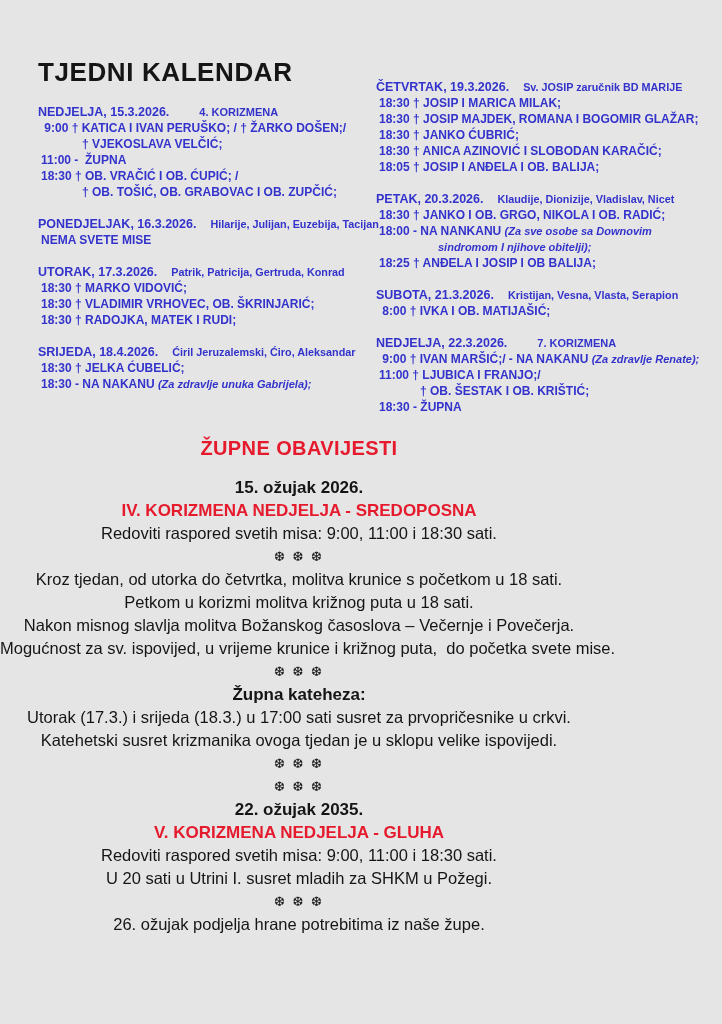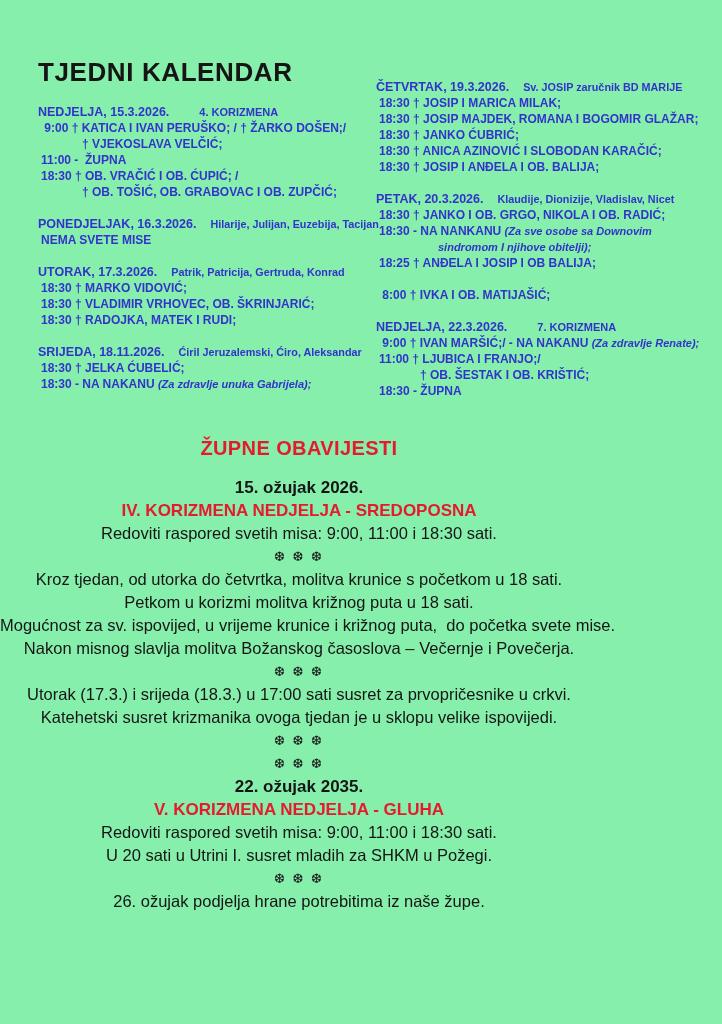--- a/index.html
+++ b/index.html
@@ -1,21 +1,21 @@
 <!DOCTYPE html>
 <html><head>
 <meta charset="utf-8">
 <style>
   html,body { margin:0; padding:0; background:#ffffff; }
   body {
     width:722px; height:1024px; position:relative; overflow:hidden;
     font-family:"Liberation Sans", sans-serif;
     -webkit-font-smoothing:antialiased;
   }
-  .page { position:absolute; inset:0; background:#86efac; }
+  .page { position:absolute; inset:0; background:#e5e5e5; }
 
   
   .doc-title {
     position:absolute; left:38px; top:57px; margin:0;
     font-size:26px; font-weight:bold; color:#151515; letter-spacing:0.6px;
     white-space:pre;
   }
 
   
   .cal-col { position:absolute; }
@@ -68,66 +68,68 @@
         <div class="day-line day-header-line"><span class="day-header">PONEDJELJAK, 16.3.2026.</span><span class="day-saints">Hilarije, Julijan, Euzebija, Tacijan</span></div>
         <div class="day-line ind-1"><span>NEMA SVETE MISE</span></div>
       </div>
       <div class="day-block">
         <div class="day-line day-header-line"><span class="day-header">UTORAK, 17.3.2026.</span><span class="day-saints">Patrik, Patricija, Gertruda, Konrad</span></div>
         <div class="day-line ind-1"><span>18:30 † MARKO VIDOVIĆ;</span></div>
         <div class="day-line ind-1"><span>18:30 † VLADIMIR VRHOVEC, OB. ŠKRINJARIĆ;</span></div>
         <div class="day-line ind-1"><span>18:30 † RADOJKA, MATEK I RUDI;</span></div>
       </div>
       <div class="day-block">
-        <div class="day-line day-header-line"><span class="day-header">SRIJEDA, 18.11.2026.</span><span class="day-saints">Ćiril Jeruzalemski, Ćiro, Aleksandar</span></div>
+        <div class="day-line day-header-line"><span class="day-header">SRIJEDA, 18.4.2026.</span><span class="day-saints">Ćiril Jeruzalemski, Ćiro, Aleksandar</span></div>
         <div class="day-line ind-1"><span>18:30 † JELKA ĆUBELIĆ;</span></div>
         <div class="day-line ind-1"><span>18:30 - NA NAKANU </span><span class="it">(Za zdravlje unuka Gabrijela);</span></div>
       </div>
     </div>
 
   <div class="cal-col" id="col-right">
       <div class="day-block">
         <div class="day-line day-header-line"><span class="day-header">ČETVRTAK, 19.3.2026.</span><span class="day-saints">Sv. JOSIP zaručnik BD MARIJE</span></div>
         <div class="day-line ind-1"><span>18:30 † JOSIP I MARICA MILAK;</span></div>
         <div class="day-line ind-1"><span>18:30 † JOSIP MAJDEK, ROMANA I BOGOMIR GLAŽAR;</span></div>
         <div class="day-line ind-1"><span>18:30 † JANKO ĆUBRIĆ;</span></div>
         <div class="day-line ind-1"><span>18:30 † ANICA AZINOVIĆ I SLOBODAN KARAČIĆ;</span></div>
-        <div class="day-line ind-1"><span>18:30 † JOSIP I ANĐELA I OB. BALIJA;</span></div>
+        <div class="day-line ind-1"><span>18:05 † JOSIP I ANĐELA I OB. BALIJA;</span></div>
       </div>
       <div class="day-block">
         <div class="day-line day-header-line"><span class="day-header">PETAK, 20.3.2026.</span><span class="day-saints">Klaudije, Dionizije, Vladislav, Nicet</span></div>
         <div class="day-line ind-1"><span>18:30 † JANKO I OB. GRGO, NIKOLA I OB. RADIĆ;</span></div>
-        <div class="day-line ind-1"><span>18:30 - NA NANKANU </span><span class="it">(Za sve osobe sa Downovim</span></div>
+        <div class="day-line ind-1"><span>18:00 - NA NANKANU </span><span class="it">(Za sve osobe sa Downovim</span></div>
         <div class="day-line ind-3"><span class="it">sindromom I njihove obitelji);</span></div>
         <div class="day-line ind-1"><span>18:25 † ANĐELA I JOSIP I OB BALIJA;</span></div>
       </div>
       <div class="day-block">
+        <div class="day-line day-header-line"><span class="day-header">SUBOTA, 21.3.2026.</span><span class="day-saints">Kristijan, Vesna, Vlasta, Serapion</span></div>
         <div class="day-line ind-1"><span> 8:00 † IVKA I OB. MATIJAŠIĆ;</span></div>
       </div>
       <div class="day-block">
         <div class="day-line day-header-line"><span class="day-header">NEDJELJA, 22.3.2026.</span><span class="day-saints big">7. KORIZMENA</span></div>
         <div class="day-line ind-1"><span> 9:00 † IVAN MARŠIĆ;/ - NA NAKANU </span><span class="it">(Za zdravlje Renate);</span></div>
         <div class="day-line ind-1"><span>11:00 † LJUBICA I FRANJO;/</span></div>
         <div class="day-line ind-2"><span>† OB. ŠESTAK I OB. KRIŠTIĆ;</span></div>
         <div class="day-line ind-1"><span>18:30 - ŽUPNA</span></div>
       </div>
     </div>
 
   <div class="announcements" id="announcements">
     <div class="ann-title">ŽUPNE OBAVIJESTI</div>
     <div id="ann-lines">
         <div class="ann-line date"><span class="b">15. ožujak 2026.</span></div>
         <div class="ann-line red"><span>IV. KORIZMENA NEDJELJA - SREDOPOSNA</span></div>
         <div class="ann-line text"><span>Redoviti raspored svetih misa: 9:00, 11:00 i 18:30 sati.</span></div>
         <div class="ann-line sep">❆ ❆ ❆</div>
         <div class="ann-line text"><span>Kroz tjedan, od utorka do četvrtka, molitva krunice s početkom u 18 sati.</span></div>
         <div class="ann-line text"><span>Petkom u korizmi molitva križnog puta u 18 sati.</span></div>
+        <div class="ann-line text"><span>Nakon misnog slavlja molitva Božanskog časoslova – Večernje i Povečerja.</span></div>
         <div class="ann-line text"><span>Mogućnost za sv. ispovijed, u vrijeme krunice i križnog puta,  do početka svete mise.</span></div>
-        <div class="ann-line text"><span>Nakon misnog slavlja molitva Božanskog časoslova – Večernje i Povečerja.</span></div>
         <div class="ann-line sep">❆ ❆ ❆</div>
+        <div class="ann-line date"><span class="b">Župna kateheza:</span></div>
         <div class="ann-line text"><span>Utorak (17.3.) i srijeda (18.3.) u 17:00 sati susret za prvopričesnike u crkvi.</span></div>
         <div class="ann-line text"><span>Katehetski susret krizmanika ovoga tjedan je u sklopu velike ispovijedi.</span></div>
         <div class="ann-line sep">❆ ❆ ❆</div>
         <div class="ann-line sep">❆ ❆ ❆</div>
         <div class="ann-line date"><span class="b">22. ožujak 2035.</span></div>
         <div class="ann-line red"><span>V. KORIZMENA NEDJELJA - GLUHA</span></div>
         <div class="ann-line text"><span>Redoviti raspored svetih misa: 9:00, 11:00 i 18:30 sati.</span></div>
         <div class="ann-line text"><span>U 20 sati u Utrini I. susret mladih za SHKM u Požegi.</span></div>
         <div class="ann-line sep">❆ ❆ ❆</div>
         <div class="ann-line text"><span>26. ožujak podjelja hrane potrebitima iz naše župe.</span></div>

